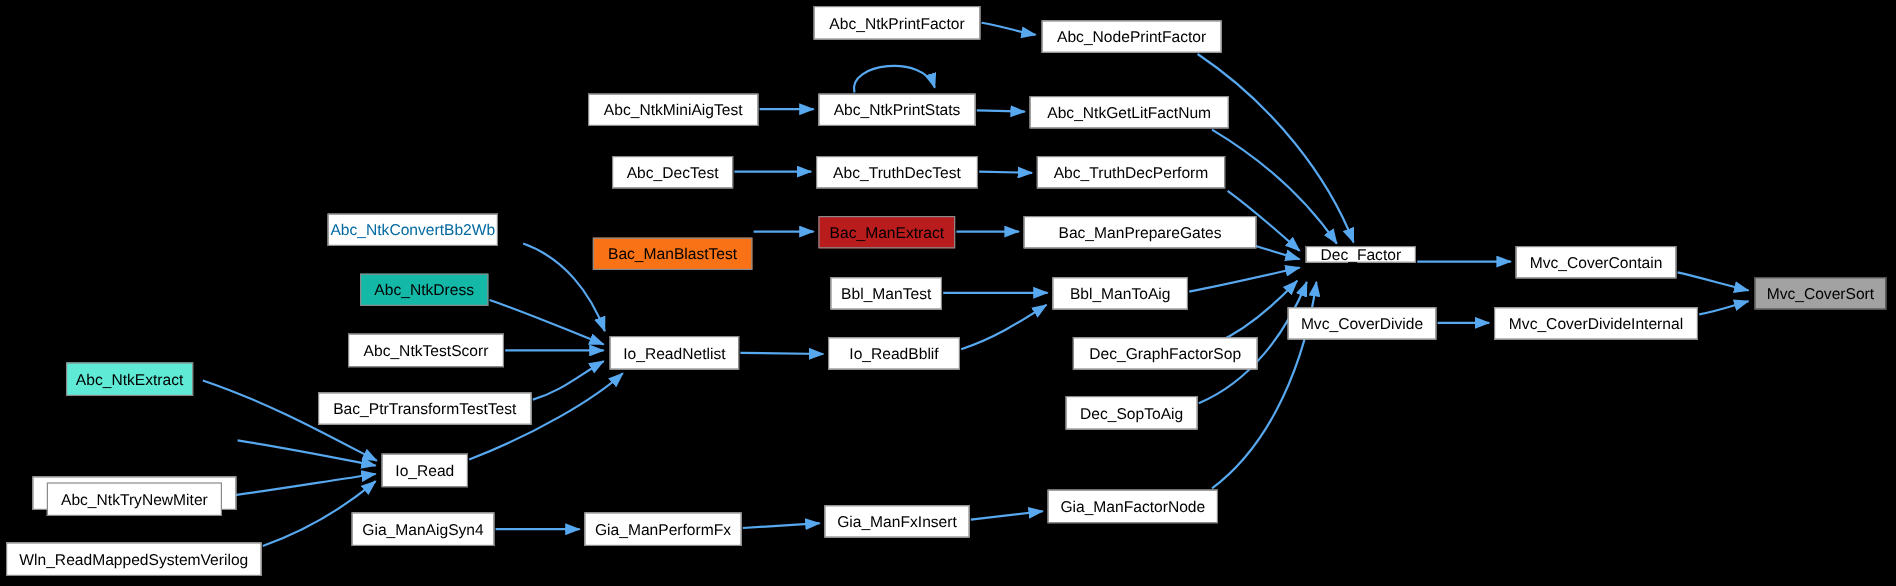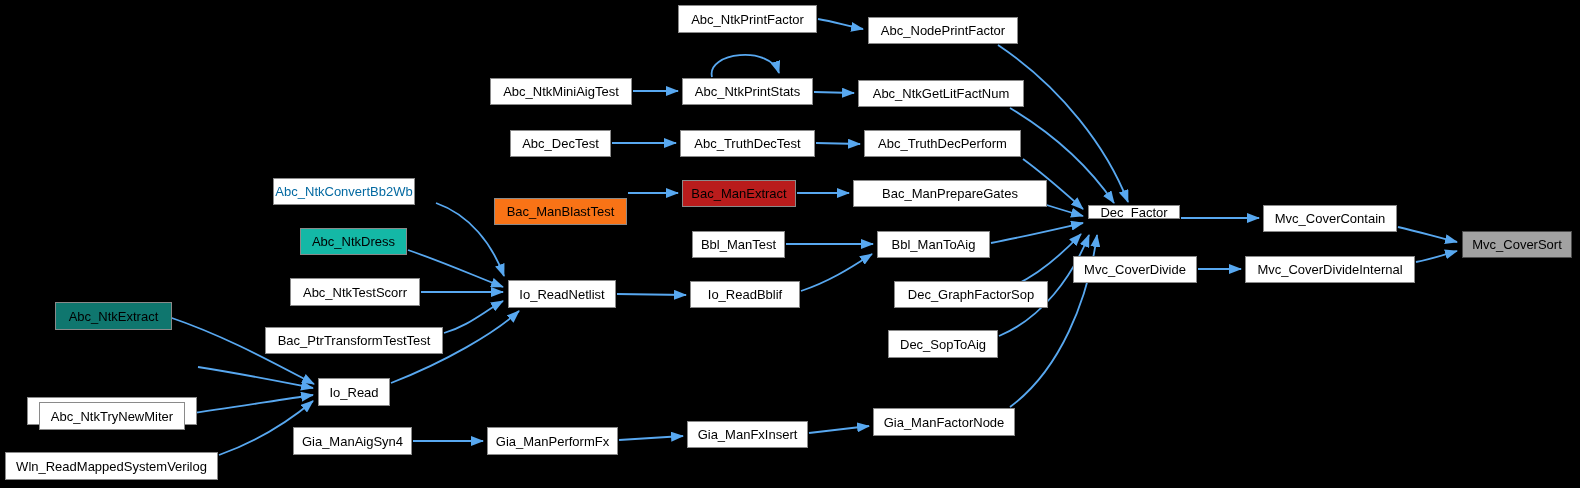--- a/index.html
+++ b/index.html
@@ -93,21 +93,21 @@
       <div class="node" style="left: 1263px; top: 205px; width: 134px; height: 27px; background: rgb(255, 255, 255); border-color: rgb(138, 138, 138); color: rgb(0, 0, 0);">Mvc_CoverContain</div>
       <div class="node highlight" style="left: 1462px; top: 231px; width: 110px; height: 27px; background: rgb(162, 162, 162); border-color: rgb(77, 77, 77); color: rgb(0, 0, 0);">Mvc_CoverSort</div>
       <div class="node" style="left: 290px; top: 278px; width: 130px; height: 28px; background: rgb(255, 255, 255); border-color: rgb(138, 138, 138); color: rgb(0, 0, 0);">Abc_NtkTestScorr</div>
       <div class="node" style="left: 508px; top: 280px; width: 108px; height: 28px; background: rgb(255, 255, 255); border-color: rgb(138, 138, 138); color: rgb(0, 0, 0);">Io_ReadNetlist</div>
       <div class="node" style="left: 690px; top: 281px; width: 110px; height: 27px; background: rgb(255, 255, 255); border-color: rgb(138, 138, 138); color: rgb(0, 0, 0);">Io_ReadBblif</div>
       <div class="node" style="left: 858px; top: 281px; width: 154px; height: 27px; background: rgb(255, 255, 255); border-color: rgb(138, 138, 138); color: rgb(0, 0, 0); margin-left: 36px;">Dec_GraphFactorSop</div>
       <div class="node" style="left: 1073px; top: 256px; width: 124px; height: 27px; background: rgb(255, 255, 255); border-color: rgb(138, 138, 138); color: rgb(0, 0, 0);">Mvc_CoverDivide</div>
       <div class="node" style="left: 1245px; top: 256px; width: 170px; height: 27px; background: rgb(255, 255, 255); border-color: rgb(138, 138, 138); color: rgb(0, 0, 0);">Mvc_CoverDivideInternal</div>
       <div class="node" style="left: 265px; top: 327px; width: 178px; height: 27px; background: rgb(255, 255, 255); border-color: rgb(138, 138, 138); color: rgb(0, 0, 0);">Bac_PtrTransformTestTest</div>
       <div class="node" style="left: 888px; top: 330px; width: 110px; height: 28px; background: rgb(255, 255, 255); border-color: rgb(138, 138, 138); color: rgb(0, 0, 0);">Dec_SopToAig</div>
-      <div class="node" style="left: 55px; top: 302px; width: 117px; height: 28px; background: #0f766e; border-color: rgb(138, 138, 138); color: rgb(0, 0, 0);">Abc_NtkExtract</div>
+      <div class="node" style="left: 55px; top: 302px; width: 106px; height: 28px; background: #5eead4; border-color: rgb(138, 138, 138); color: rgb(0, 0, 0);">Abc_NtkExtract</div>
       <div class="node" style="left: 27px; top: 352px; width: 170px; height: 28px; background: rgb(255, 255, 255); border-color: rgb(138, 138, 138); color: rgb(0, 0, 0); margin-top: 45px;">Abc_NtkPrepareTwoNtks</div>
       <div class="node" style="left: 318px; top: 378px; width: 72px; height: 28px; background: rgb(255, 255, 255); border-color: rgb(138, 138, 138); color: rgb(0, 0, 0);">Io_Read</div>
       <div class="node" style="left: 39px; top: 402px; width: 146px; height: 28px; background: rgb(255, 255, 255); border-color: rgb(138, 138, 138); color: rgb(0, 0, 0);">Abc_NtkTryNewMiter</div>
       <div class="node" style="left: 293px; top: 427px; width: 119px; height: 28px; background: rgb(255, 255, 255); border-color: rgb(138, 138, 138); color: rgb(0, 0, 0);">Gia_ManAigSyn4</div>
       <div class="node" style="left: 487px; top: 427px; width: 131px; height: 28px; background: rgb(255, 255, 255); border-color: rgb(138, 138, 138); color: rgb(0, 0, 0);">Gia_ManPerformFx</div>
       <div class="node" style="left: 687px; top: 421px; width: 121px; height: 27px; background: rgb(255, 255, 255); border-color: rgb(138, 138, 138); color: rgb(0, 0, 0);">Gia_ManFxInsert</div>
       <div class="node" style="left: 873px; top: 408px; width: 142px; height: 28px; background: rgb(255, 255, 255); border-color: rgb(138, 138, 138); color: rgb(0, 0, 0);">Gia_ManFactorNode</div>
       <div class="node" style="left: 5px; top: 452px; width: 213px; height: 28px; background: rgb(255, 255, 255); border-color: rgb(138, 138, 138); color: rgb(0, 0, 0);">Wln_ReadMappedSystemVerilog</div>
     </div>
 </div>

